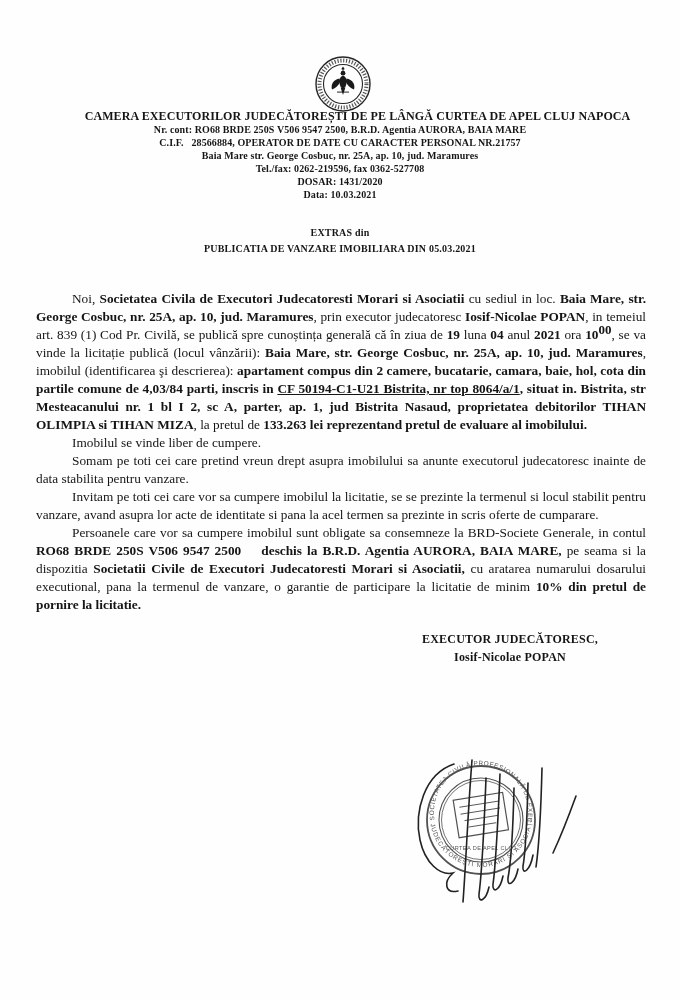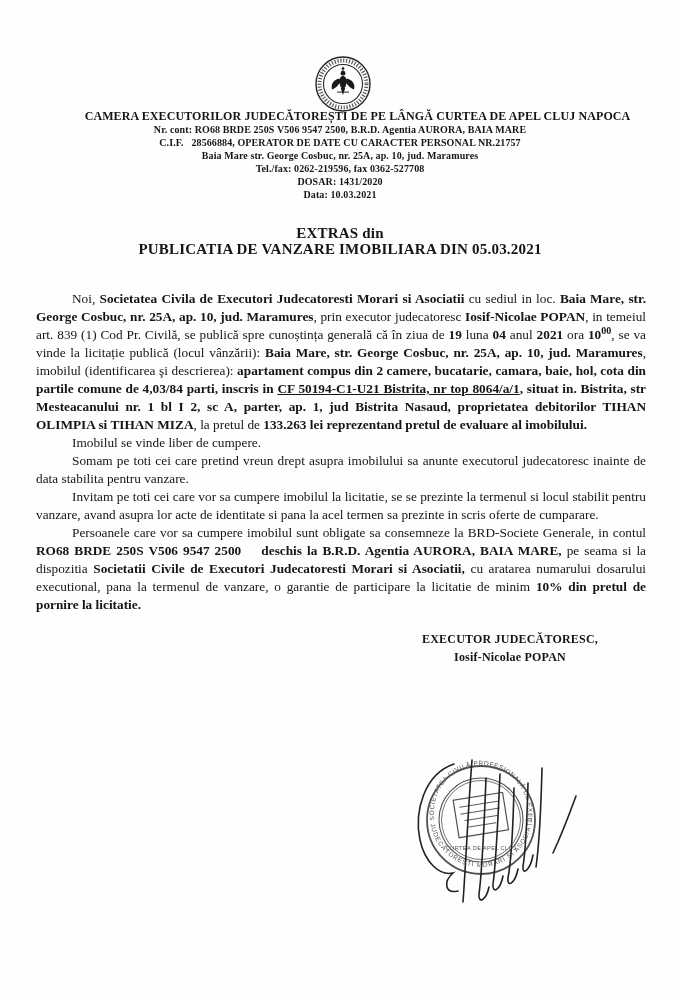--- a/index.html
+++ b/index.html
@@ -13,30 +13,30 @@
     font-family:"Liberation Serif","DejaVu Serif",serif;
     color:#151515;
   }
   
   .emblem{position:absolute;left:314px;top:55px;width:58px;height:58px;}
   
   .doc-header{margin:0;padding-top:110px;text-align:center;font-weight:bold;line-height:13px;}
   .doc-header .hl{font-size:10px;letter-spacing:.1px;white-space:nowrap;}
   .doc-header .hl.lg{font-size:12px;padding-left:35px;}
   
-  .doc-title{margin-top:24px;text-align:center;font-weight:bold;font-size:15px;line-height:16px;letter-spacing:.2px;}
+  .doc-title{margin-top:24px;text-align:center;font-weight:bold;font-size:10px;line-height:16px;letter-spacing:.2px;}
   
   .doc-body{margin:33px 34px 0 36px;}
   .doc-body p.para{
     margin:0;text-align:justify;text-indent:36px;
     font-size:13.3px;line-height:18px;
   }
   .doc-body .b{font-weight:bold;}
   .doc-body .u{text-decoration:underline;}
-  .doc-body sup{font-size:10px;line-height:0;font-weight:bold;}
+  .doc-body sup{font-size:13px;line-height:0;font-weight:bold;}
   
   .sig-block{margin-top:16px;margin-left:385px;width:250px;text-align:center;
     font-weight:bold;font-size:12px;line-height:18px;letter-spacing:.2px;}
   
   .stamp-area{position:absolute;left:368px;top:750px;width:240px;height:210px;}
   .stamp-area svg{display:block;}
   .stamp-ink{stroke:#3a3a3a;fill:none;}
   .stamp-txt{fill:#3c3c3c;font-family:"Liberation Sans","DejaVu Sans",sans-serif;}
   .sig-ink{stroke:#222;fill:none;stroke-linecap:round;}
 </style>

